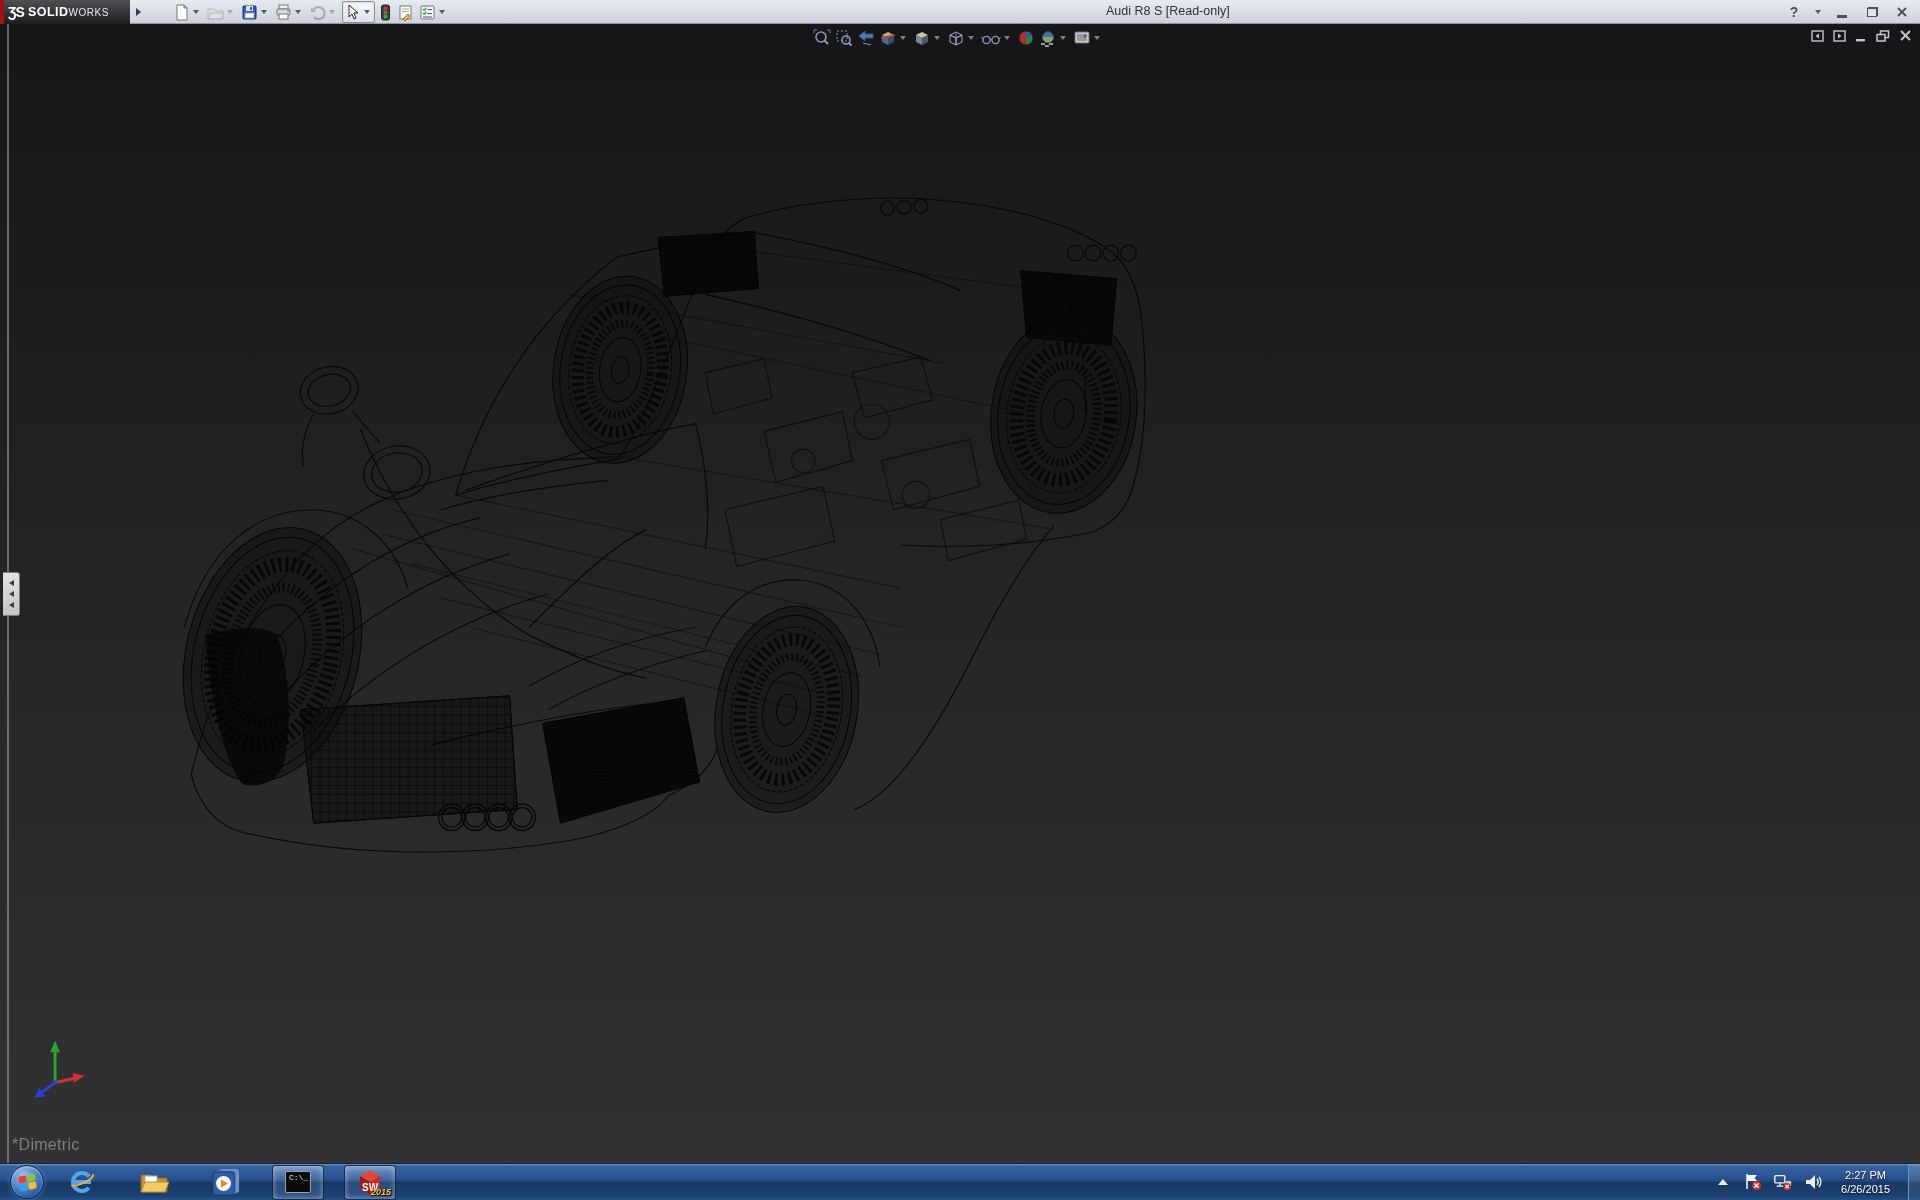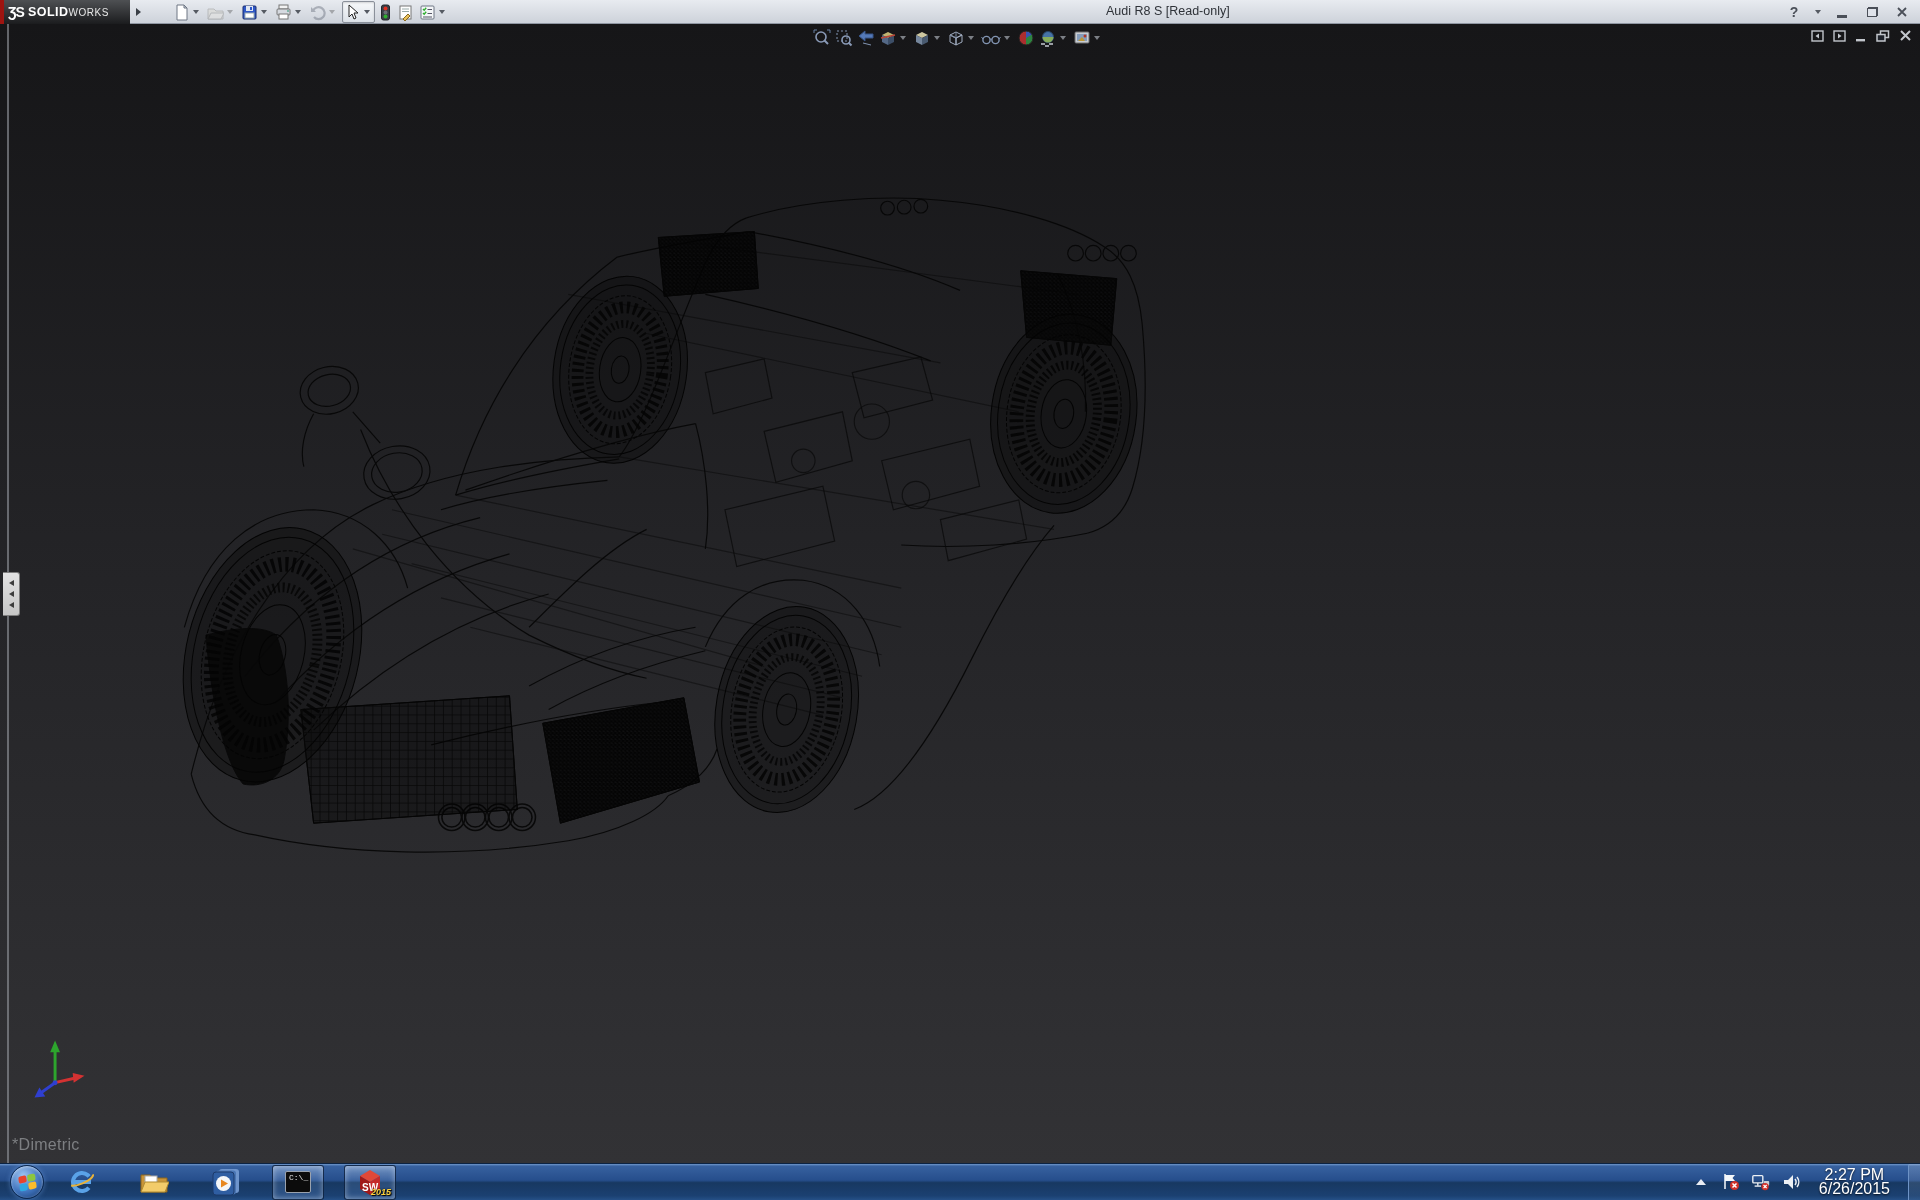--- a/index.html
+++ b/index.html
@@ -75,21 +75,21 @@
   .task-btn.active { background:linear-gradient(rgba(215,232,255,.38), rgba(130,170,225,.18) 50%, rgba(90,130,190,.28));
     border:1px solid rgba(10,30,60,.85); box-shadow:inset 0 0 6px rgba(255,255,255,.45); }
   .cmd-face { width:26px; height:22px; background:#0c0c0c; border:1px solid #9aa2ae; border-radius:2px;
     color:#e8e8e8; font-family:"Liberation Mono", monospace; font-size:8px; padding:2px 0 0 3px; line-height:8px; }
   .sw-badge { position:absolute; right:4px; bottom:2px; color:#ffd23a; font-size:9px; font-weight:bold;
     text-shadow:0 0 2px #000, 1px 1px 1px #000; font-style:italic;margin-top:38px; }
 
   .tray { margin-left:auto; display:flex; align-items:center; height:37px; gap:10px; padding-right:0; }
   .tray-up { width:0; height:0; border-bottom:6px solid #e9edf3; border-left:5px solid transparent; border-right:5px solid transparent; }
   .tray-icon { display:flex; align-items:center; justify-content:center; width:20px; height:24px; }
-  .clock { text-align:center; color:#fff; font-size:16px; line-height:14px; text-shadow:0 1px 2px rgba(0,0,0,.8); padding:0 8px; }
+  .clock { text-align:center; color:#fff; font-size:11px; line-height:14px; text-shadow:0 1px 2px rgba(0,0,0,.8); padding:0 8px; }
   .show-desktop { width:12px; height:37px; border-left:1px solid #6d93c6; background:linear-gradient(rgba(255,255,255,.16),rgba(255,255,255,.04)); }
 
   svg text { font-family:"Liberation Sans", sans-serif; }
 </style>
 </head>
 <body>
 
 <div id="screen">
 
   <div class="titlebar">

